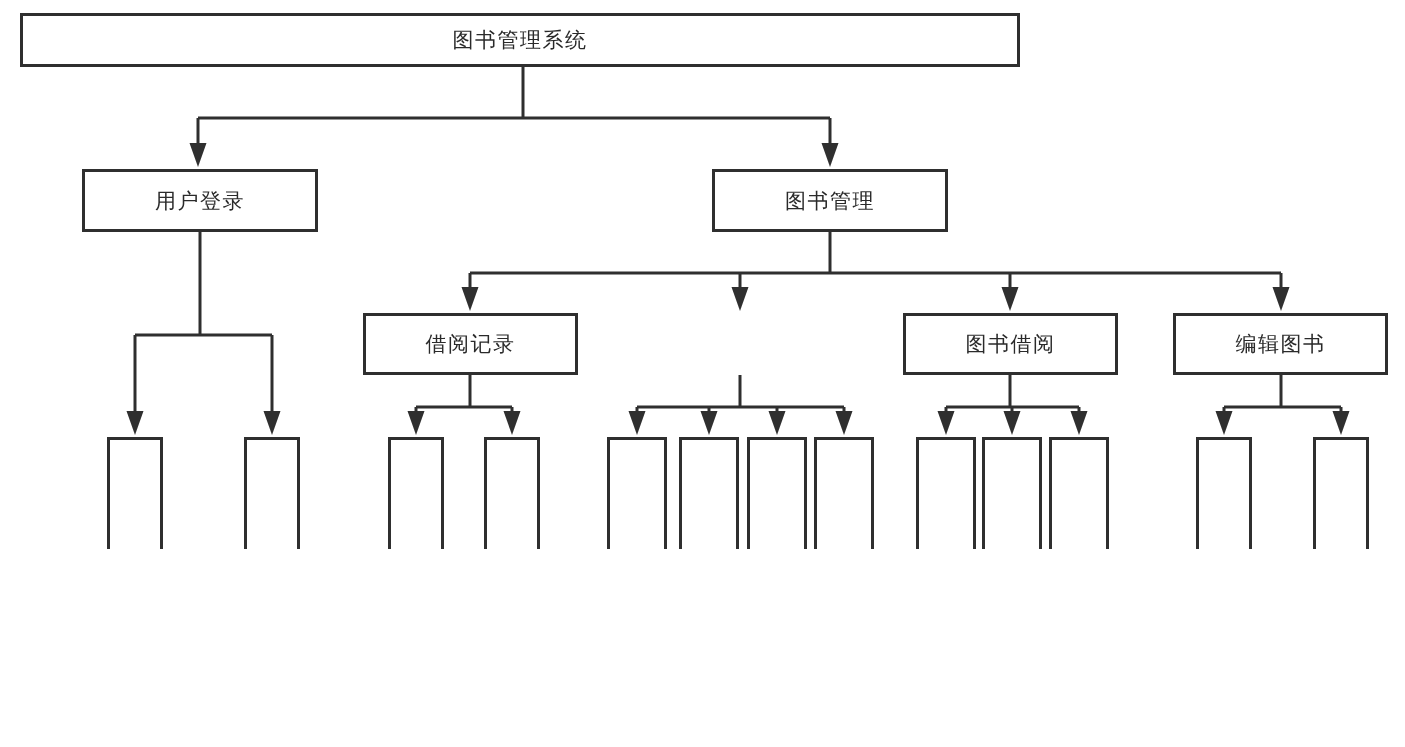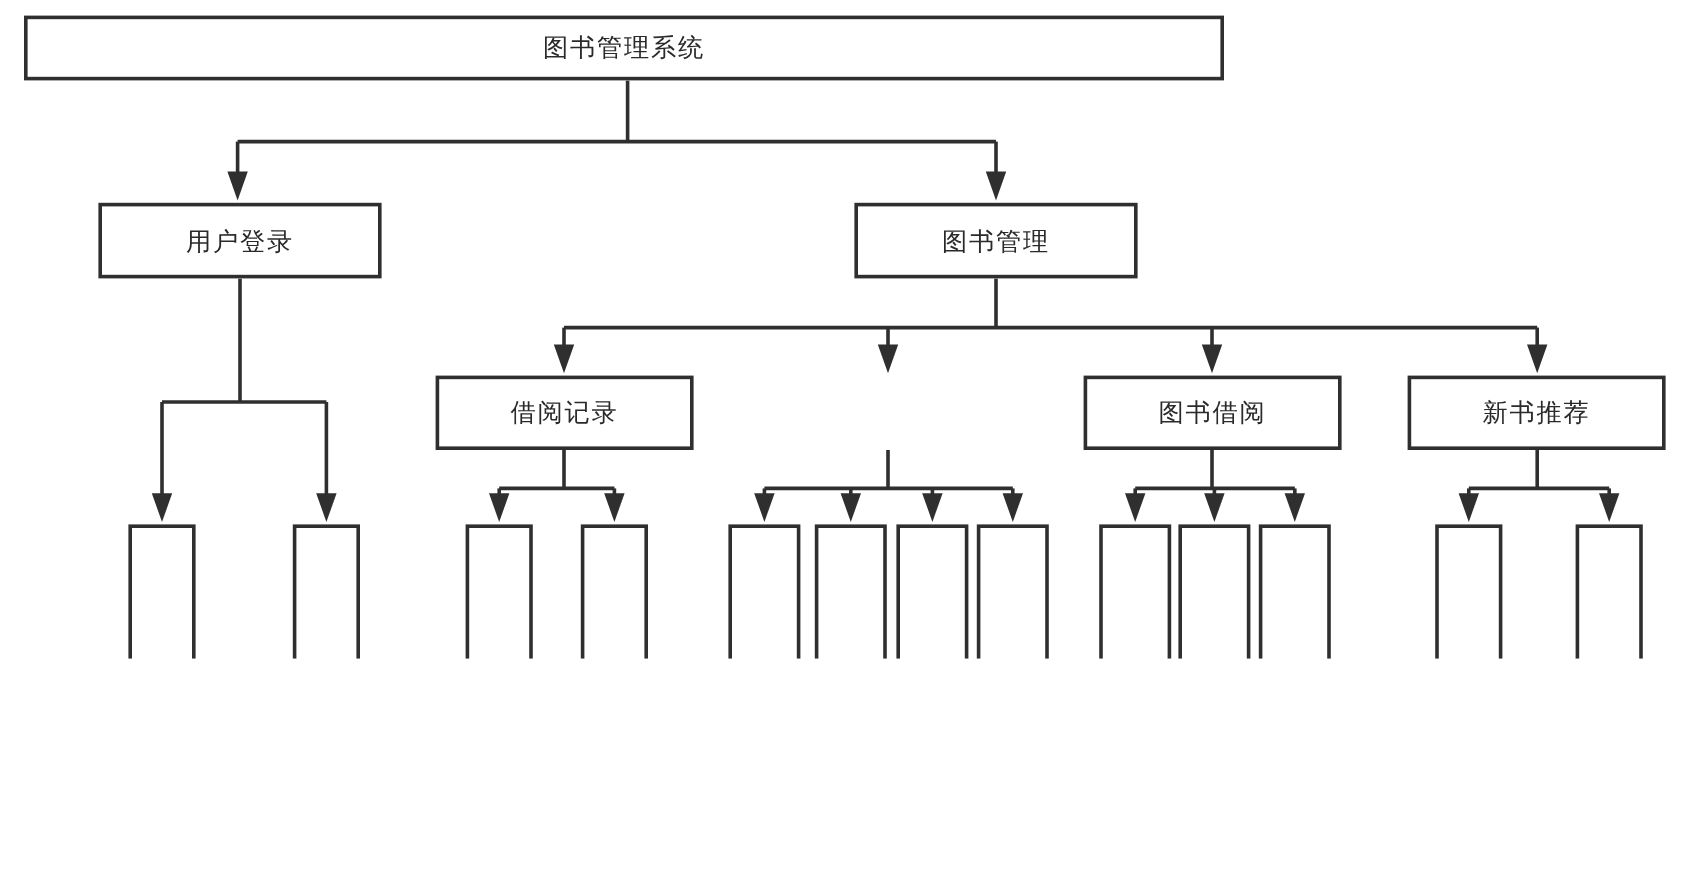--- a/index.html
+++ b/index.html
@@ -179,21 +179,21 @@
     <span class="lbl">图书管理</span>
   </div>
 
   <div class="hbox b-new-book">
     <span class="lbl">借阅记录</span>
   </div>
   <div class="hbox b-current">
     <span class="lbl">图书借阅</span>
   </div>
   <div class="hbox b-records">
-    <span class="lbl">新书推荐</span>
+    <span class="lbl">编辑图书</span>
   </div>
 
   <div class="vbox l-a1">
     <span class="vlbl">用户登录</span>
   </div>
   <div class="vbox l-a2">
     <span class="vlbl">注销登录</span>
   </div>
 
   <div class="vbox l-b1">

